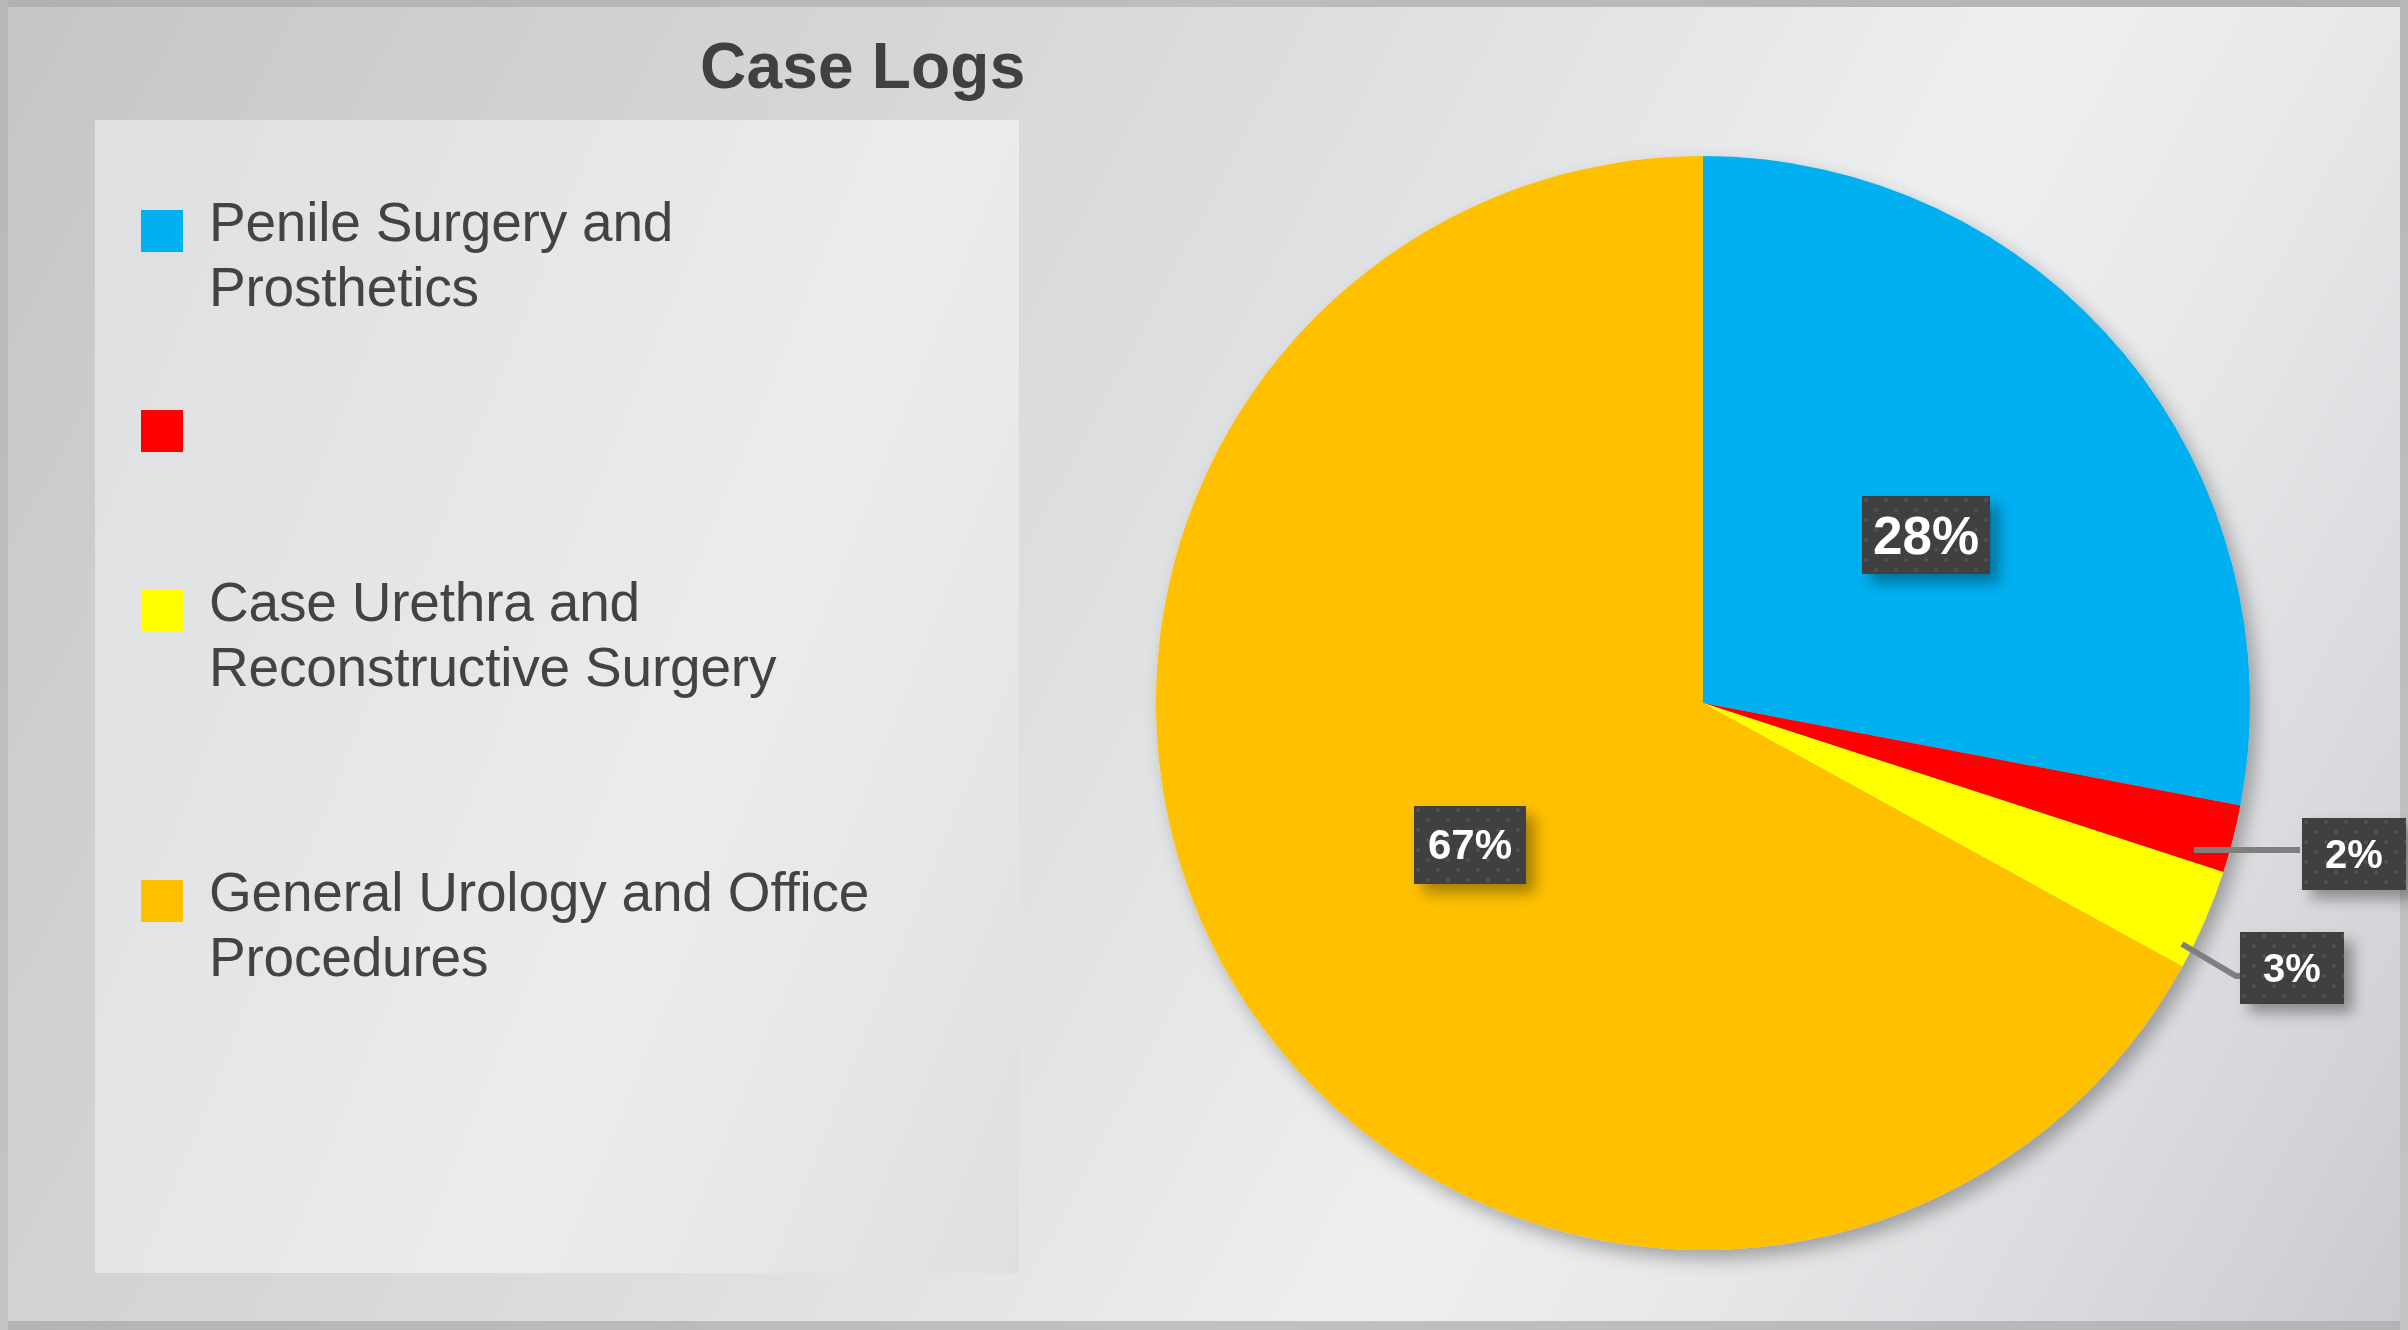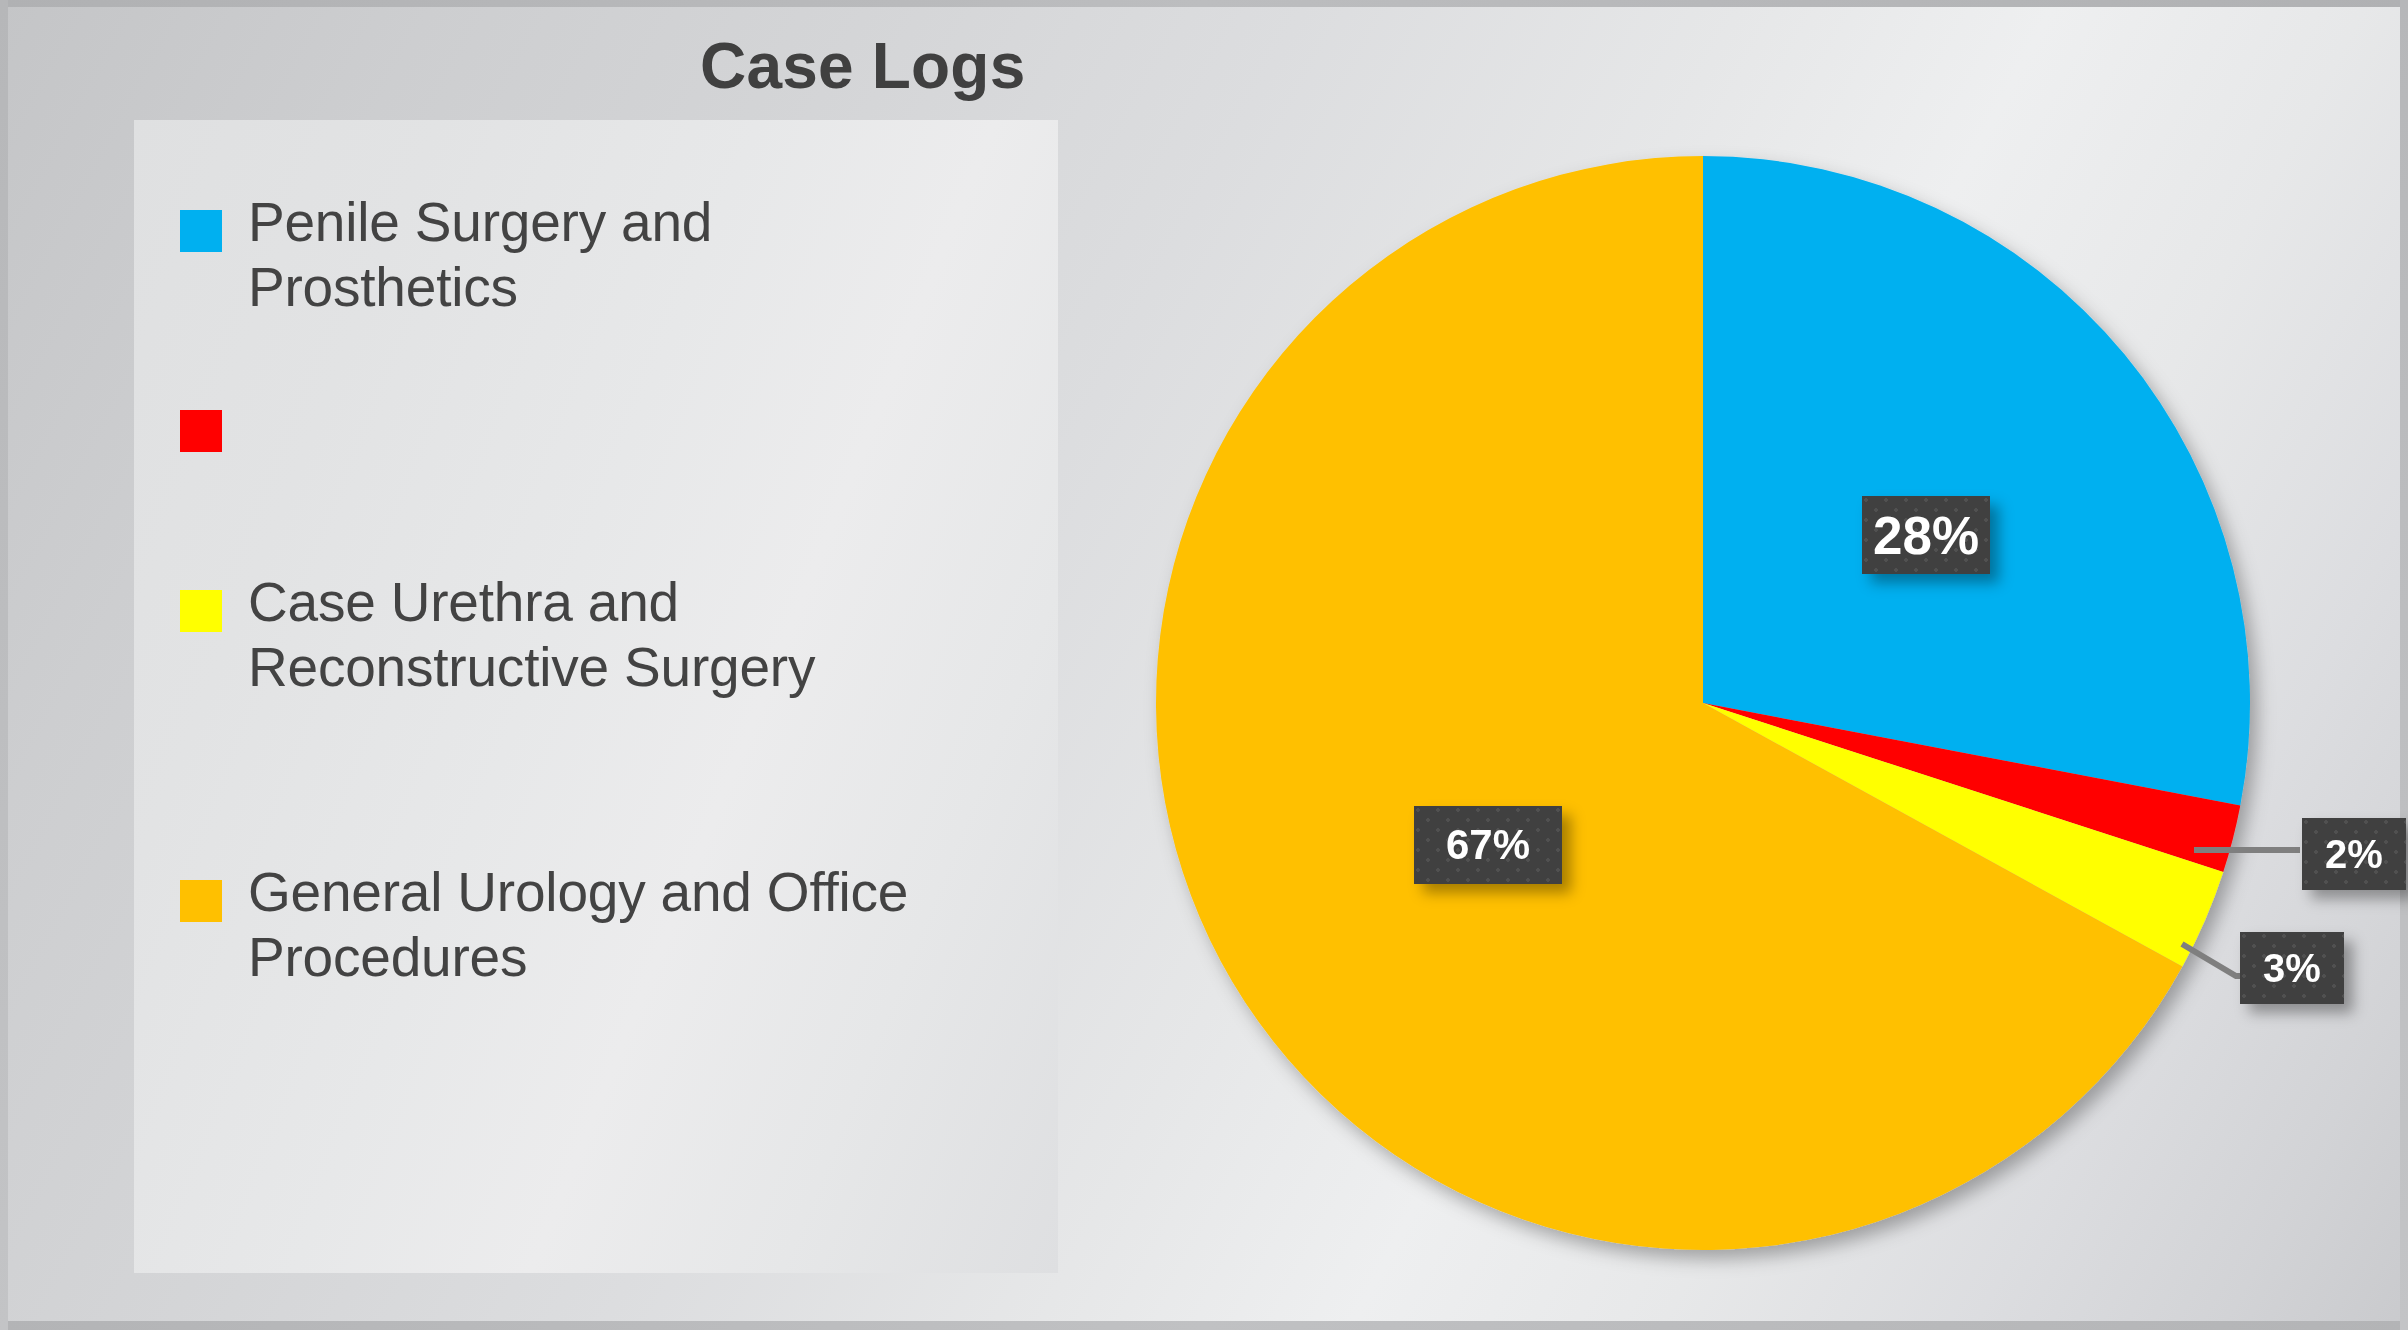--- a/index.html
+++ b/index.html
@@ -68,21 +68,20 @@
     width: 924px;
     height: 1153px;
     background:
       linear-gradient(112deg,
         #dfe0e1 0%,
         #e2e3e4 22%,
         #e7e8e9 45%,
         #ececed 62%,
         #e6e7e8 80%,
         #dedfe1 100%);
-    margin-left: 39px;
   }
 
   .legend-item {
     position: absolute;
     display: flex;
     align-items: flex-start;
     left: 46px;
     width: 850px;
   }
 
@@ -132,21 +131,21 @@
     display: flex;
     align-items: center;
     justify-content: center;
     box-shadow: 9px 9px 13px rgba(0,0,0,0.34);
     line-height: 1;
   }
 
   #data-label-0 { left: 1862px; top: 496px;  width: 128px; height: 78px; font-size: 53px; }
   #data-label-1 { left: 2302px; top: 818px;  width: 104px; height: 72px; font-size: 40px; }
   #data-label-2 { left: 2240px; top: 932px;  width: 104px; height: 72px; font-size: 40px; }
-  #data-label-3 { left: 1414px; top: 806px;  width: 148px; height: 78px; font-size: 42px; }
+  #data-label-3 { left: 1414px; top: 806px;  width: 112px; height: 78px; font-size: 42px; }
 
   
   #leaders {
     position: absolute;
     left: 0; top: 0;
     width: 2408px; height: 1330px;
     pointer-events: none;
     overflow: visible;
   }
 </style>

